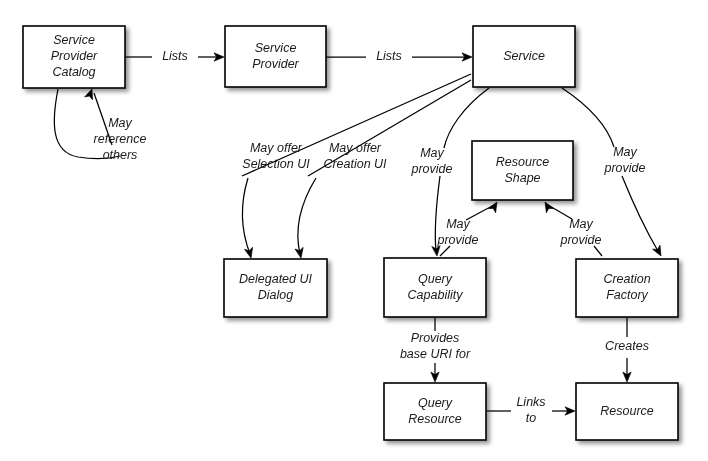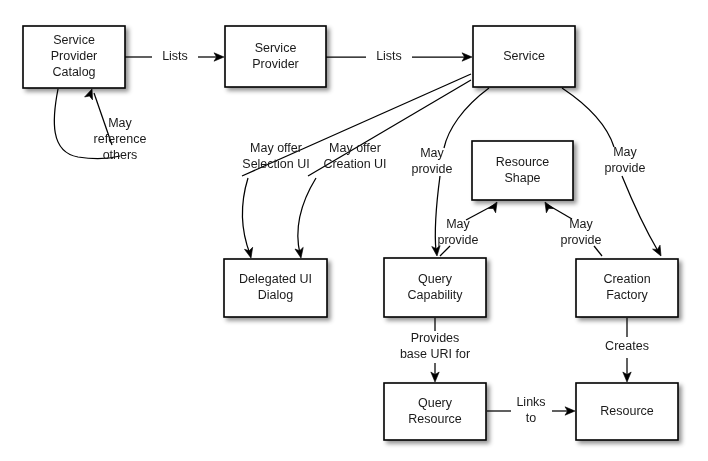--- a/index.html
+++ b/index.html
@@ -7,20 +7,21 @@
     padding: 0;
     background: #ffffff;
   }
   #diagram-root {
     position: relative;
     width: 708px;
     height: 461px;
     background: #ffffff;
     font-family: "Liberation Sans", sans-serif;
     overflow: hidden;
+    font-style: italic;
   }
   svg.canvas {
     position: absolute;
     left: 0;
     top: 0;
     width: 708px;
     height: 461px;
   }
   .node-rect {
     fill: #ffffff;

